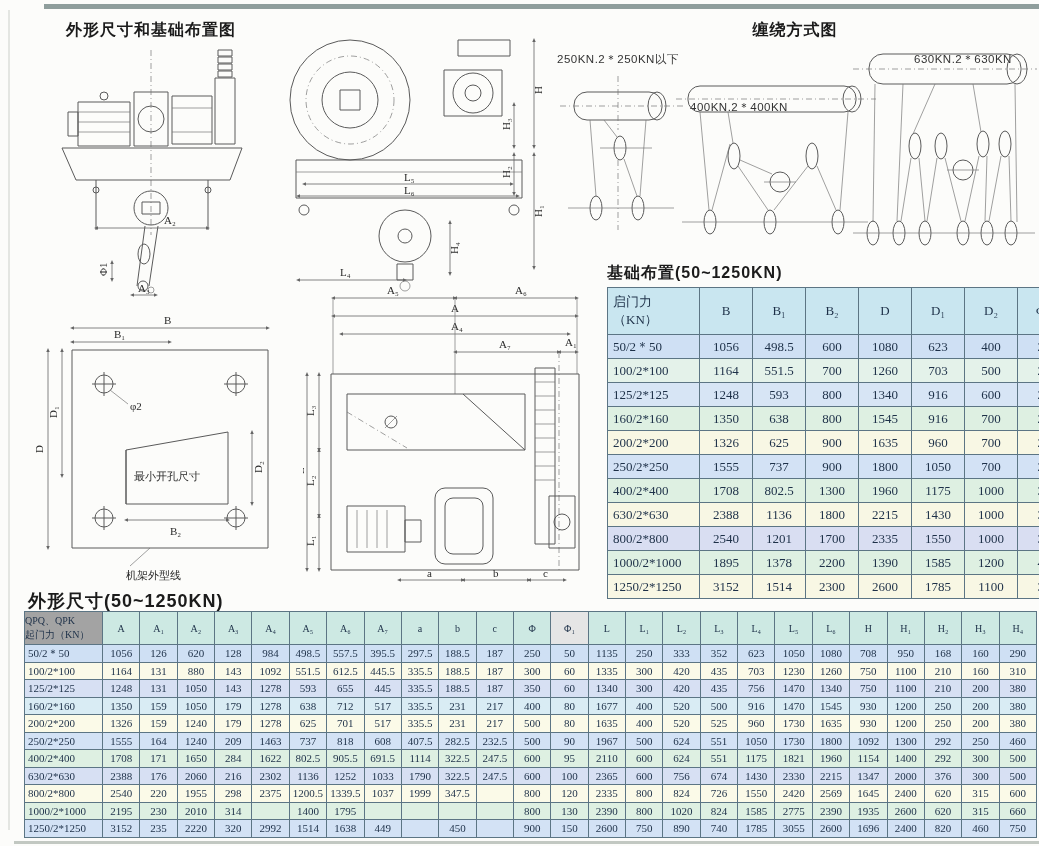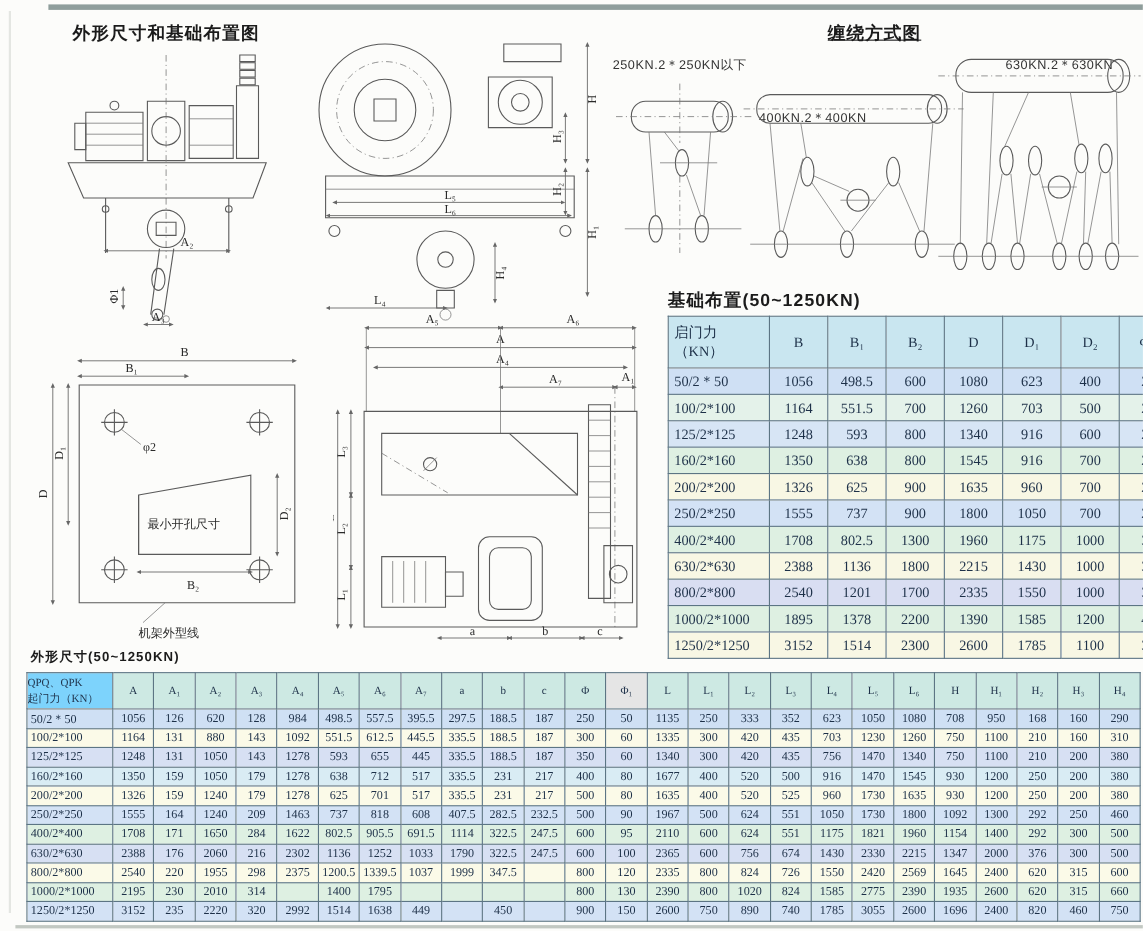--- a/index.html
+++ b/index.html
@@ -207,21 +207,21 @@
   <line class="dim" x1="4" y1="92" x2="4" y2="288"></line>
   <text x="1" y="192" transform="rotate(-90 1,192)">L</text>
   <line class="dim" x1="96" y1="298" x2="160" y2="298"></line>
   <text x="124" y="295">a</text>
   <line class="dim" x1="160" y1="298" x2="226" y2="298"></line>
   <text x="190" y="295">b</text>
   <line class="dim" x1="226" y1="298" x2="262" y2="298"></line>
   <text x="240" y="295">c</text>
 </svg>
 
-<div class="sec-title" style="left:560px;top:20px;width:470px;text-align:center;text-decoration:underline;">缠绕方式图</div>
+<div class="sec-title" style="left:560px;top:20px;width:470px;text-align:center;">缠绕方式图</div>
 
 <div class="fig-label" style="left:557px;top:52px;">250KN.2＊250KN以下</div>
 <div class="fig-label" style="left:690px;top:52px;margin-top:48px;">400KN.2＊400KN</div>
 <div class="fig-label" style="left:878px;top:52px;margin-left:36px;">630KN.2＊630KN</div>
 
 <svg style="left:556px;top:70px;" width="135" height="190" viewBox="0 0 135 190">
   <rect class="ln" x="18" y="22" width="88" height="28" rx="13"></rect>
   <ellipse class="ln" cx="101" cy="36" rx="9" ry="14"></ellipse>
   <line class="dash" x1="4" y1="36" x2="130" y2="36"></line>
   <line class="dash" x1="62" y1="6" x2="62" y2="60"></line>
@@ -423,21 +423,21 @@
         <td>1514</td>
         <td>2300</td>
         <td>2600</td>
         <td>1785</td>
         <td>1100</td>
         <td>38</td>
       </tr>
     </tbody>
   </table>
 
-<div class="sec-title" style="left:28px;top:589px;font-size:12px;">外形尺寸(50~1250KN)</div>
+<div class="sec-title" style="left:28px;top:589px;font-size:18px;">外形尺寸(50~1250KN)</div>
 <table id="dims-table">
     <colgroup>
       <col style="width: 78px;">
       <col>
       <col>
       <col>
       <col>
       <col>
       <col>
       <col>
@@ -455,21 +455,21 @@
       <col>
       <col>
       <col>
       <col>
       <col>
       <col>
       <col>
     </colgroup>
     <thead>
       <tr>
-        <th style="background: #7dd3fc;">QPQ、QPK
+        <th style="background: #a3a3a3;">QPQ、QPK
 起门力（KN）</th>
         <th style="background: rgb(205, 233, 227);">A</th>
         <th style="background: rgb(205, 233, 227);">A₁</th>
         <th style="background: rgb(205, 233, 227);">A₂</th>
         <th style="background: rgb(205, 233, 227);">A₃</th>
         <th style="background: rgb(205, 233, 227);">A₄</th>
         <th style="background: rgb(205, 233, 227);">A₅</th>
         <th style="background: rgb(205, 233, 227);">A₆</th>
         <th style="background: rgb(205, 233, 227);">A₇</th>
         <th style="background: rgb(205, 233, 227);">a</th>

